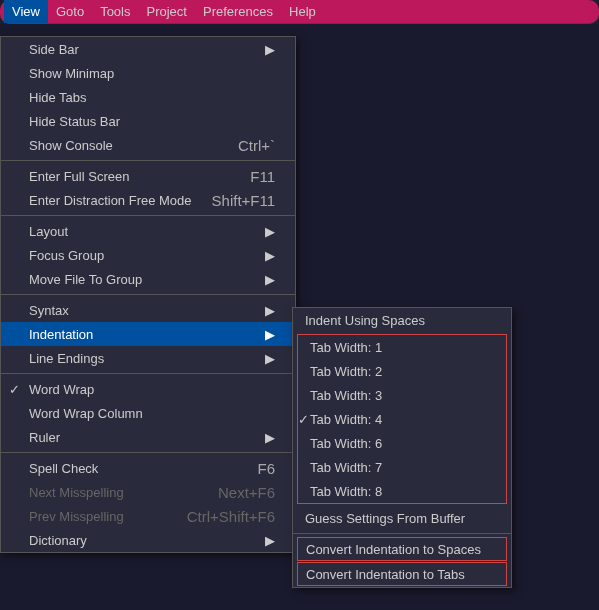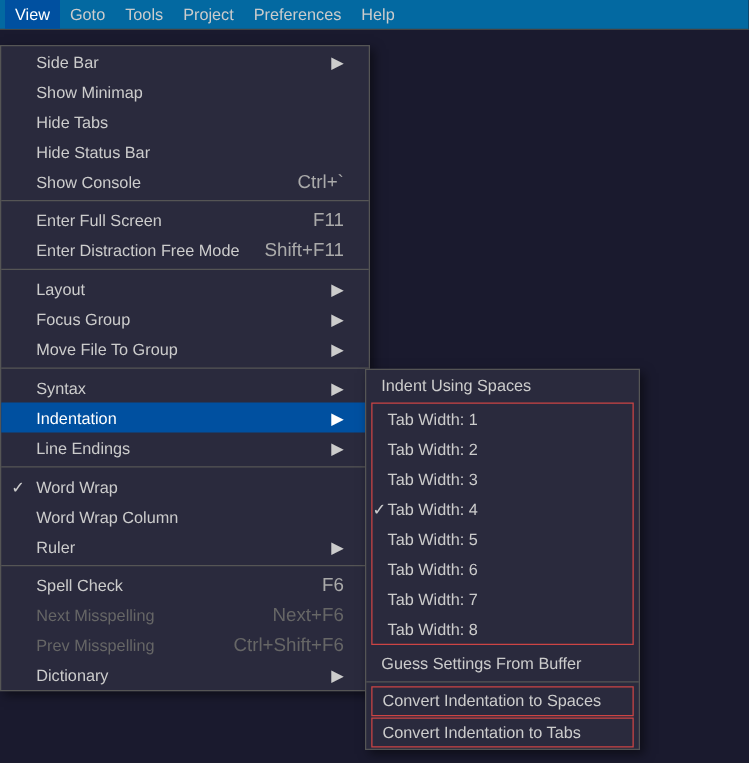--- a/index.html
+++ b/index.html
@@ -8,26 +8,27 @@
       height: 610px;
       background: #1e1e2e;
       font-family: 'Segoe UI', Arial, sans-serif;
       font-size: 13px;
       color: #cccccc;
       overflow: hidden;
     }
 
     
     .menubar {
-      background: #0369a1;
+      background: #be185d;
       display: flex;
       align-items: flex-end;
       height: 24px;
       padding: 0 4px;
       border-bottom: 1px solid #444;
+      border-radius: 10px;
     }
     .menubar-item {
       padding: 2px 8px;
       color: #cccccc;
       cursor: pointer;
       height: 100%;
       display: flex;
       align-items: center;
     }
     .menubar-item:hover, .menubar-item.active {
@@ -110,21 +111,20 @@
     .submenu-item .checkmark {
       position: absolute;
       left: 0px;
       color: #cccccc;
     }
 
     .submenu-item.outlined {
       border: 1px solid #cc4444;
       margin: 1px 4px;
       padding-left: 8px;
-      align-items: flex-end;
     }
 
     
     .main-area {
       background: #1a1a2e;
       height: calc(610px - 24px);
     }
   </style>
 </head>
 <body>
@@ -261,44 +261,41 @@
       <span>Dictionary</span>
       <span class="arrow">▶</span>
     </div>
 
   </div>
 </div>
 
 <div style="position:absolute; top:24px; left:292px; z-index:200;">
 
   <div style="position:relative; top: 267px;">
-    <div class="submenu" style="position:relative; left:0; top:4px; min-width:220px;">
+    <div class="submenu" style="position:relative; left:0; top:16px; min-width:220px;">
 
       <div class="submenu-item">
         <span>Indent Using Spaces</span>
       </div>
 
       <div style="border:1px solid #cc4444; margin: 2px 4px;">
         <div class="submenu-item">
           <span>Tab Width: 1</span>
         </div>
         <div class="submenu-item">
           <span>Tab Width: 2</span>
         </div>
         <div class="submenu-item">
           <span>Tab Width: 3</span>
         </div>
         <div class="submenu-item">
           <span class="checkmark">✓</span>
           <span>Tab Width: 4</span>
         </div>
         <div class="submenu-item">
-          <span>Tab Width: 5</span>
-        </div>
-        <div class="submenu-item">
           <span>Tab Width: 6</span>
         </div>
         <div class="submenu-item">
           <span>Tab Width: 7</span>
         </div>
         <div class="submenu-item">
           <span>Tab Width: 8</span>
         </div>
       </div>
 

